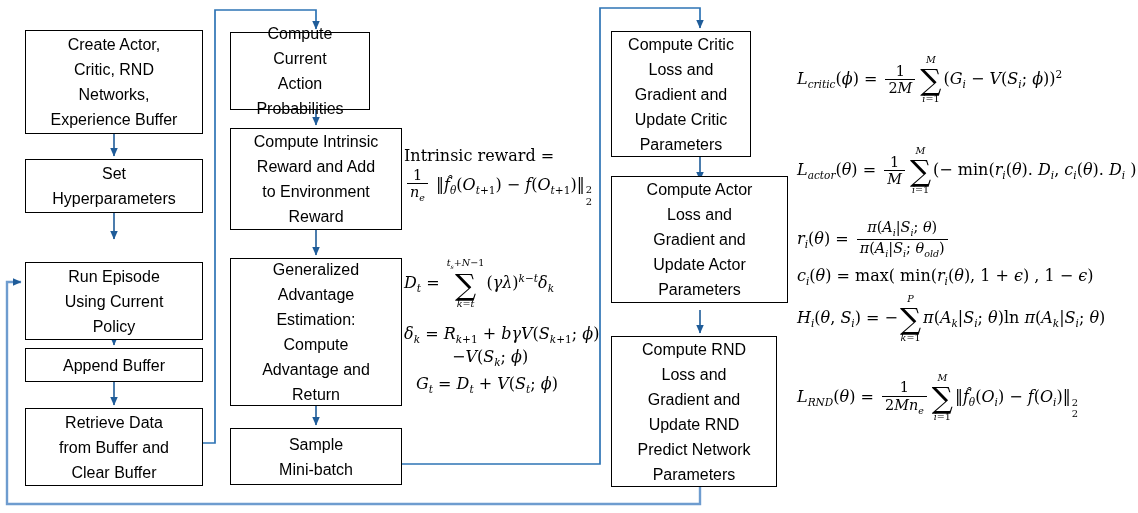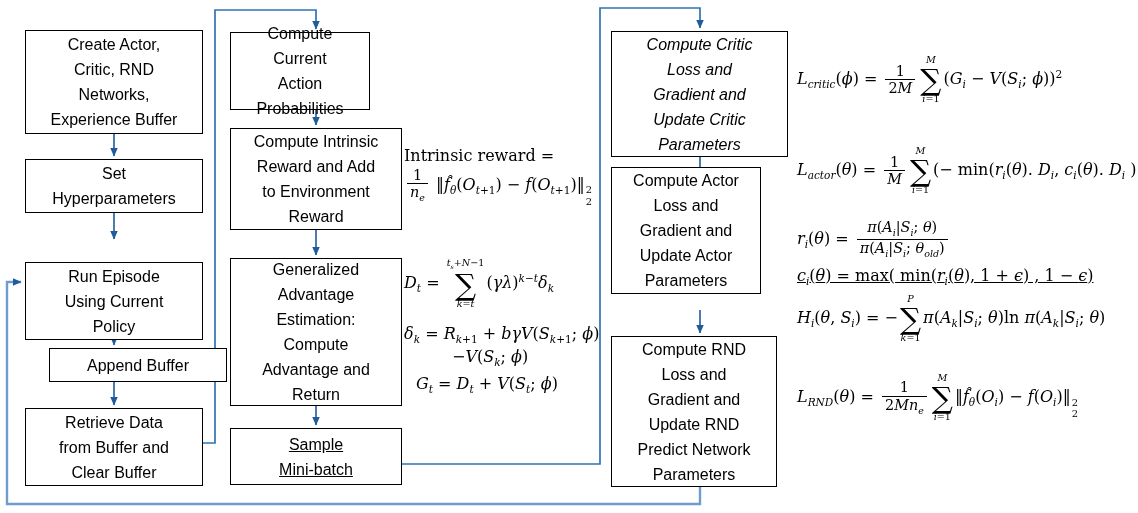--- a/index.html
+++ b/index.html
@@ -61,47 +61,47 @@
 
   <div class="box" style="left:25px;top:30px;width:178px;height:104px;">Create Actor,
 Critic, RND
 Networks,
 Experience Buffer</div>
   <div class="box" style="left:25px;top:159px;width:178px;height:54px;">Set
 Hyperparameters</div>
   <div class="box" style="left:25px;top:242px;width:178px;height:78px;margin-top:20px;">Run Episode
 Using Current
 Policy</div>
-  <div class="box" style="left:25px;top:348px;width:178px;height:28px;margin-left:24px;">Append Buffer</div>
+  <div class="box" style="left:25px;top:348px;width:178px;height:28px;">Append Buffer</div>
   <div class="box" style="left:25px;top:408px;width:178px;height:78px;">Retrieve Data
 from Buffer and
 Clear Buffer</div>
 
   <div class="box" style="left:230px;top:32px;width:140px;height:78px;">Compute Current
 Action
 Probabilities</div>
   <div class="box" style="left:230px;top:128px;width:172px;height:102px;">Compute Intrinsic
 Reward and Add
 to Environment
 Reward</div>
   <div class="box" style="left:230px;top:258px;width:172px;height:148px;">Generalized
 Advantage
 Estimation:
 Compute
 Advantage and
 Return</div>
-  <div class="box" style="left:230px;top:428px;width:172px;height:57px;text-decoration:underline;">Sample
+  <div class="box" style="left:230px;top:428px;width:172px;height:57px;">Sample
 Mini-batch</div>
 
-  <div class="box" style="left:611px;top:31px;width:177px;height:126px;font-style:italic;">Compute Critic
+  <div class="box" style="left:611px;top:31px;width:140px;height:126px;">Compute Critic
 Loss and
 Gradient and
 Update Critic
 Parameters</div>
-  <div class="box" style="left:611px;top:167px;width:150px;height:127px;">Compute Actor
+  <div class="box" style="left:611px;top:176px;width:177px;height:127px;">Compute Actor
 Loss and
 Gradient and
 Update Actor
 Parameters</div>
   <div class="box" style="left:611px;top:336px;width:166px;height:151px;">Compute RND
 Loss and
 Gradient and
 Update RND
 Predict Network
 Parameters</div>
@@ -150,21 +150,21 @@
           <span class="msig">∑</span>
           <span class="mlim"><span class="mv">i</span><span class="mt">=1</span></span>
         </span><span class="mt">(− min(</span><span class="mv">r</span><span class="msb"><span class="mv">i</span></span><span class="mt">(</span><span class="mv">θ</span><span class="mt">). </span><span class="mv">D</span><span class="msb"><span class="mv">i</span></span><span class="mt">,  </span><span class="mv">c</span><span class="msb"><span class="mv">i</span></span><span class="mt">(</span><span class="mv">θ</span><span class="mt">). </span><span class="mv">D</span><span class="msb"><span class="mv">i</span></span><span class="mt"> )</span></div>
     </div>
   <div class="formula" style="left:797px;top:219px;">
       <div class="mline"><span class="mv">r</span><span class="msb"><span class="mv">i</span></span><span class="mt">(</span><span class="mv">θ</span><span class="mt">) = </span><span class="mfr">
           <span class="mfn"><span class="mv">π</span><span class="mt">(</span><span class="mv">A</span><span class="msb"><span class="mv">i</span></span><span class="mt">|</span><span class="mv">S</span><span class="msb"><span class="mv">i</span></span><span class="mt">; </span><span class="mv">θ</span><span class="mt">)</span></span>
           <span class="mfd"><span class="mv">π</span><span class="mt">(</span><span class="mv">A</span><span class="msb"><span class="mv">i</span></span><span class="mt">|</span><span class="mv">S</span><span class="msb"><span class="mv">i</span></span><span class="mt">; </span><span class="mv">θ</span><span class="msb"><span class="mv">old</span></span><span class="mt">)</span></span>
         </span></div>
     </div>
-  <div class="formula" style="left:797px;top:266px;text-decoration:underline;">
+  <div class="formula" style="left:797px;top:266px;">
       <div class="mline"><span class="mv">c</span><span class="msb"><span class="mv">i</span></span><span class="mt">(</span><span class="mv">θ</span><span class="mt">) = max( min(</span><span class="mv">r</span><span class="msb"><span class="mv">i</span></span><span class="mt">(</span><span class="mv">θ</span><span class="mt">), 1 + </span><span class="mv">ϵ</span><span class="mt">) , 1 − </span><span class="mv">ϵ</span><span class="mt">)</span></div>
     </div>
   <div class="formula" style="left:797px;top:294px;">
       <div class="mline"><span class="mv">H</span><span class="msb"><span class="mv">i</span></span><span class="mt">(</span><span class="mv">θ</span><span class="mt">, </span><span class="mv">S</span><span class="msb"><span class="mv">i</span></span><span class="mt">) = −</span><span class="msum">
           <span class="mlim"><span class="mv">P</span></span>
           <span class="msig">∑</span>
           <span class="mlim"><span class="mv">k</span><span class="mt">=1</span></span>
         </span><span class="mv">π</span><span class="mt">(</span><span class="mv">A</span><span class="msb"><span class="mv">k</span></span><span class="mt">|</span><span class="mv">S</span><span class="msb"><span class="mv">i</span></span><span class="mt">; </span><span class="mv">θ</span><span class="mt">)ln </span><span class="mv">π</span><span class="mt">(</span><span class="mv">A</span><span class="msb"><span class="mv">k</span></span><span class="mt">|</span><span class="mv">S</span><span class="msb"><span class="mv">i</span></span><span class="mt">; </span><span class="mv">θ</span><span class="mt">)</span></div>
     </div>
   <div class="formula" style="left:797px;top:373px;">

